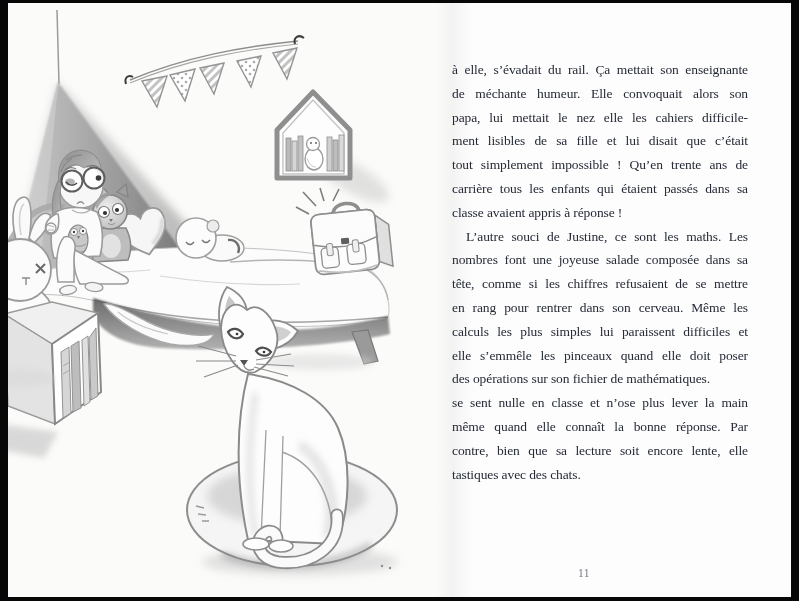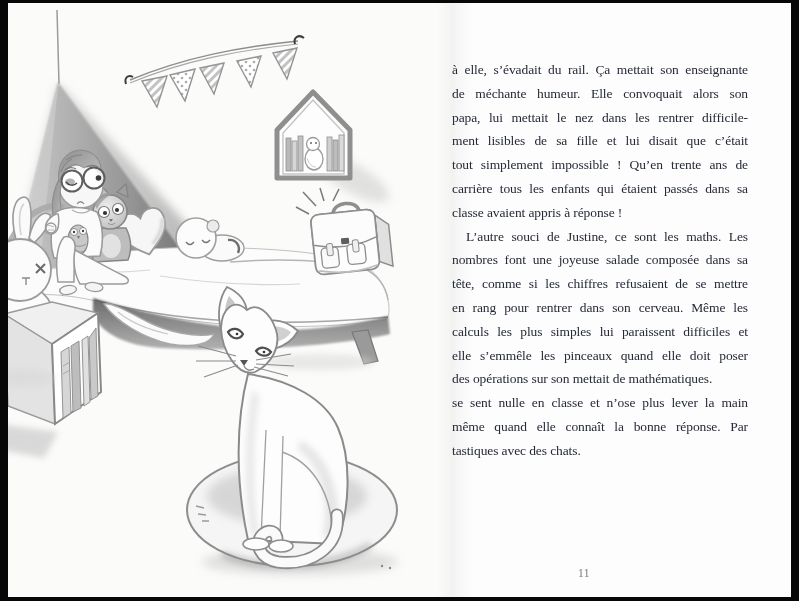--- a/index.html
+++ b/index.html
@@ -292,36 +292,37 @@
         </g>
       </g>
       <circle cx="382" cy="566" r="1.2" fill="#8a8a8a"></circle>
         <circle cx="390" cy="568" r="1.2" fill="#8a8a8a"></circle>
     </g>
   </svg>
 
   <div class="textcol">
     <div class="tl">à elle, s’évadait du rail. Ça mettait son enseignante</div>
     <div class="tl">de méchante humeur. Elle convoquait alors son</div>
-    <div class="tl">papa, lui mettait le nez dans les rentrer difficile-</div>
+    <div class="tl">papa, lui mettait le nez elle les cahiers difficile-</div>
     <div class="tl">ment lisibles de sa fille et lui disait que c’était</div>
     <div class="tl">tout simplement impossible ! Qu’en trente ans de</div>
     <div class="tl">carrière tous les enfants qui étaient passés dans sa</div>
     <div class="tl end">classe avaient appris à réponse !</div>
 
     <div class="tl ind">L’autre souci de Justine, ce sont les maths. Les</div>
     <div class="tl">nombres font une joyeuse salade composée dans sa</div>
     <div class="tl">tête, comme si les chiffres refusaient de se mettre</div>
     <div class="tl">en rang pour rentrer dans son cerveau. Même les</div>
     <div class="tl">calculs les plus simples lui paraissent difficiles et</div>
     <div class="tl">elle s’emmêle les pinceaux quand elle doit poser</div>
-    <div class="tl end">des opérations sur son mettait de mathématiques.</div>
+    <div class="tl end">des opérations sur son fichier de mathématiques.</div>
 
     <div class="tl">se sent nulle en classe et n’ose plus lever la main</div>
     <div class="tl">même quand elle connaît la bonne réponse. Par</div>
+    <div class="tl">contre, bien que sa lecture soit encore lente, elle</div>
     <div class="tl end">tastiques avec des chats.</div>
   </div>
 
   <div class="folio">11</div>
 
   <div class="bar left"></div>
   <div class="bar right"></div>
   <div class="bar top"></div>
   <div class="bar bottom"></div>
 </div>

